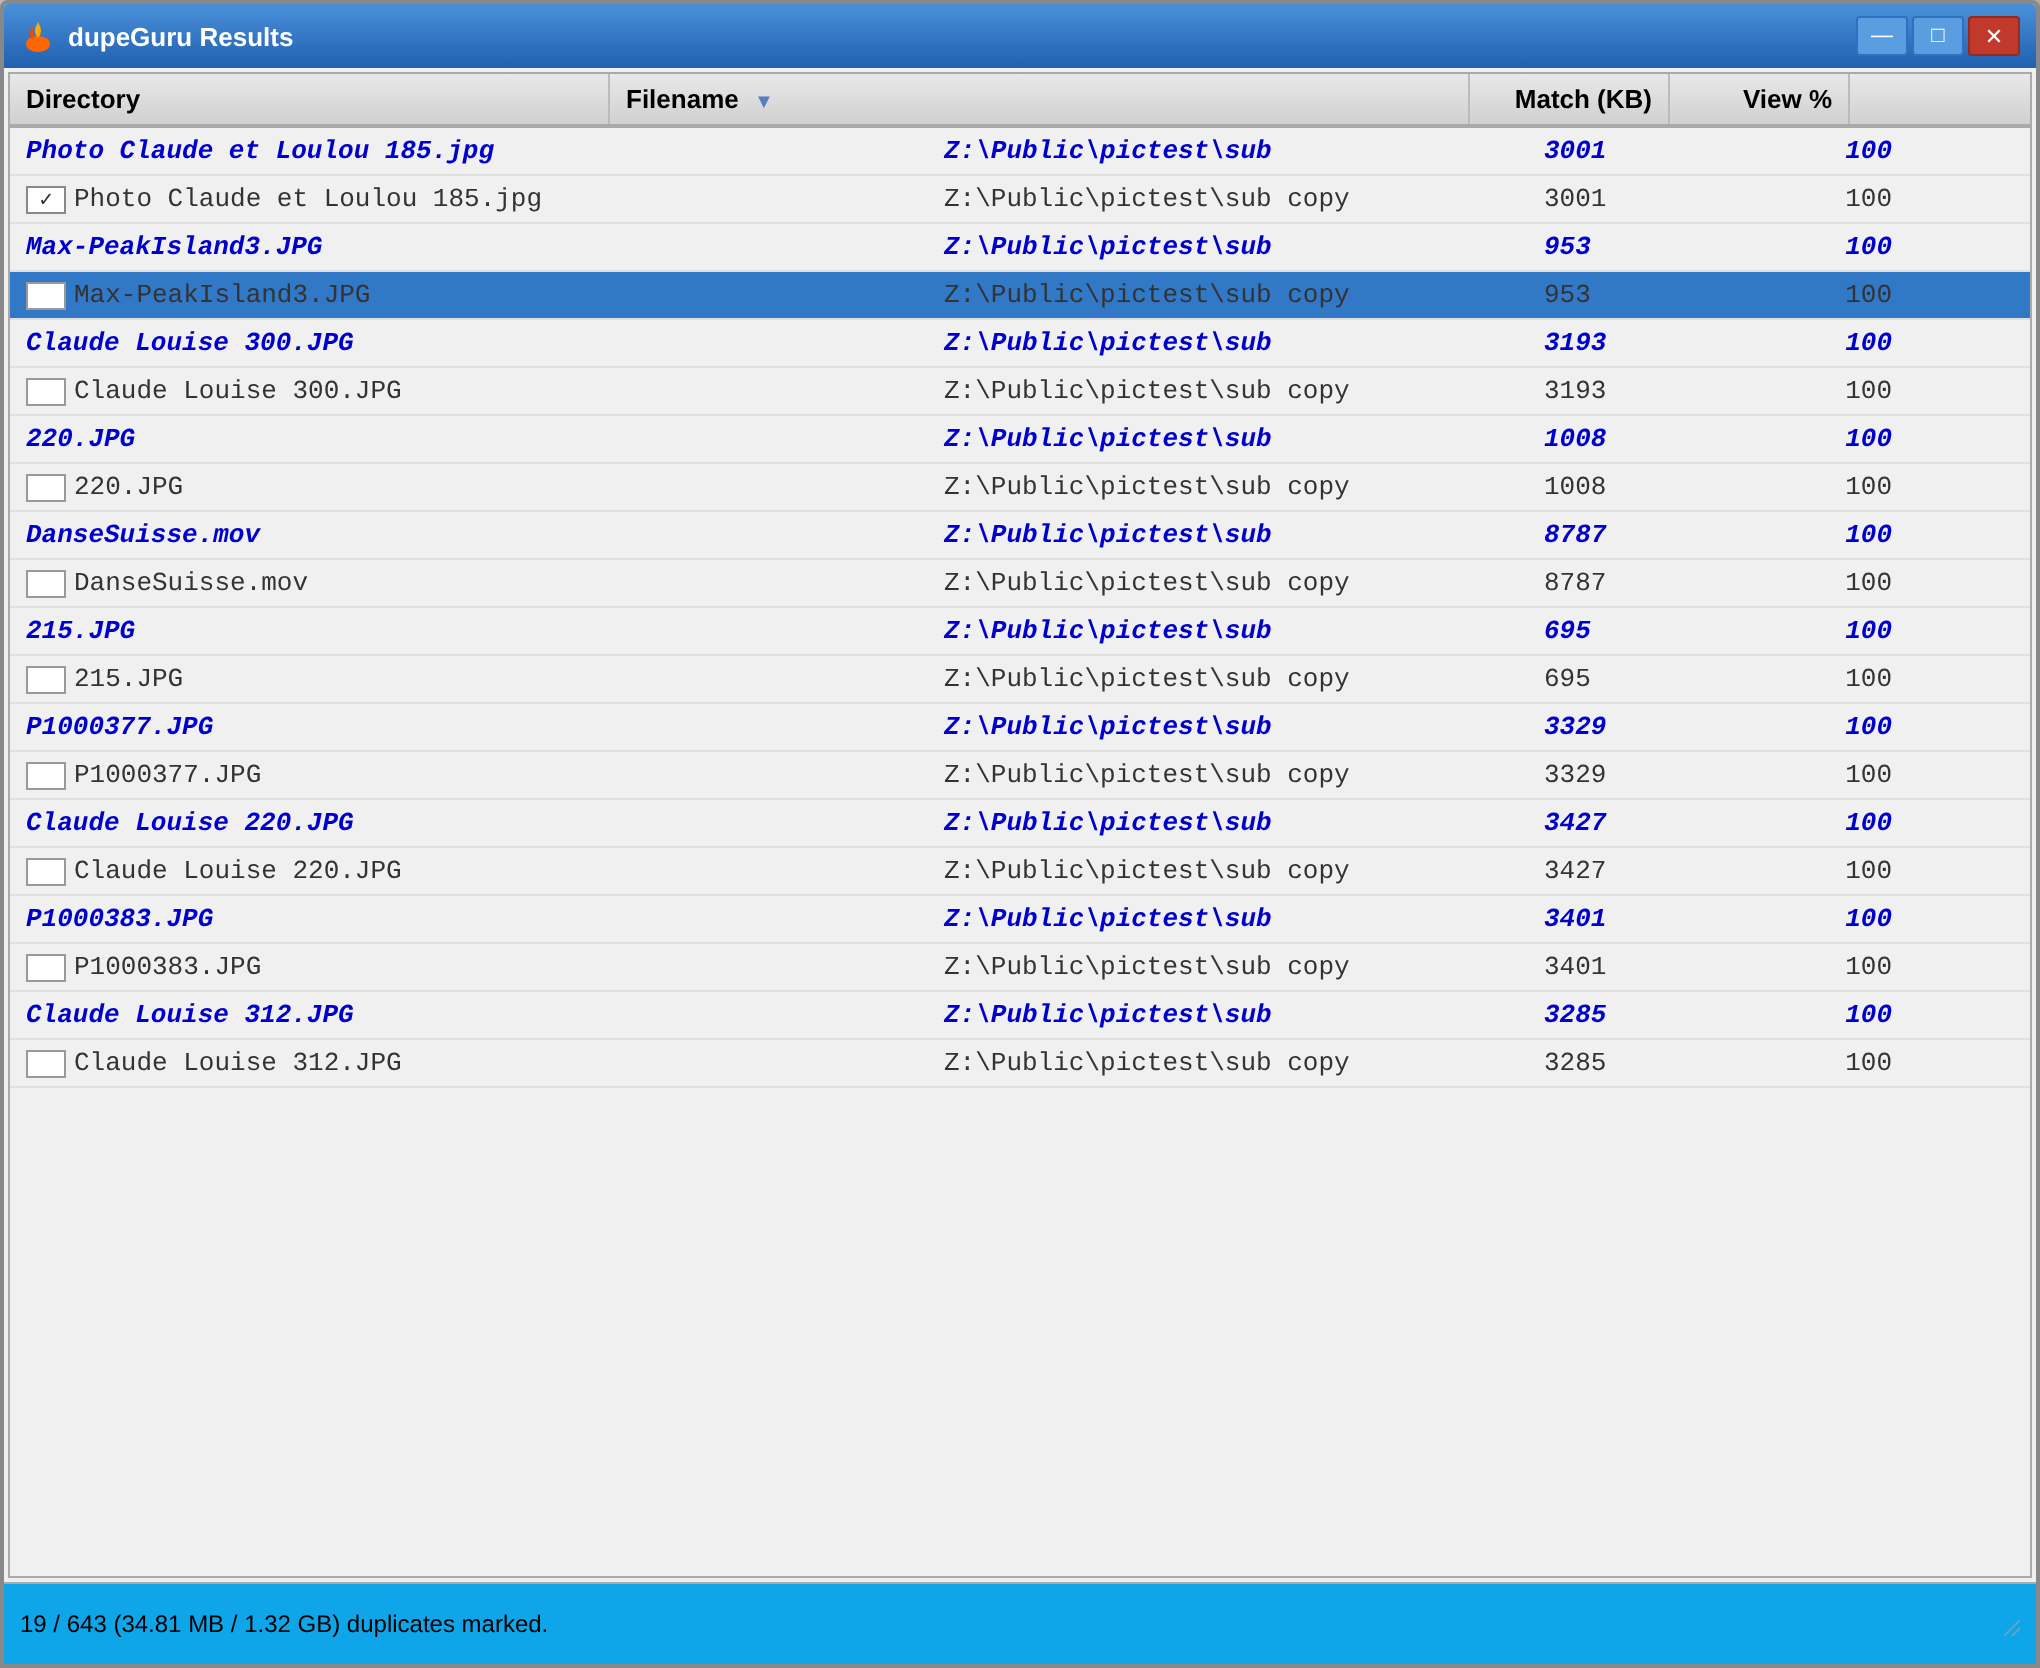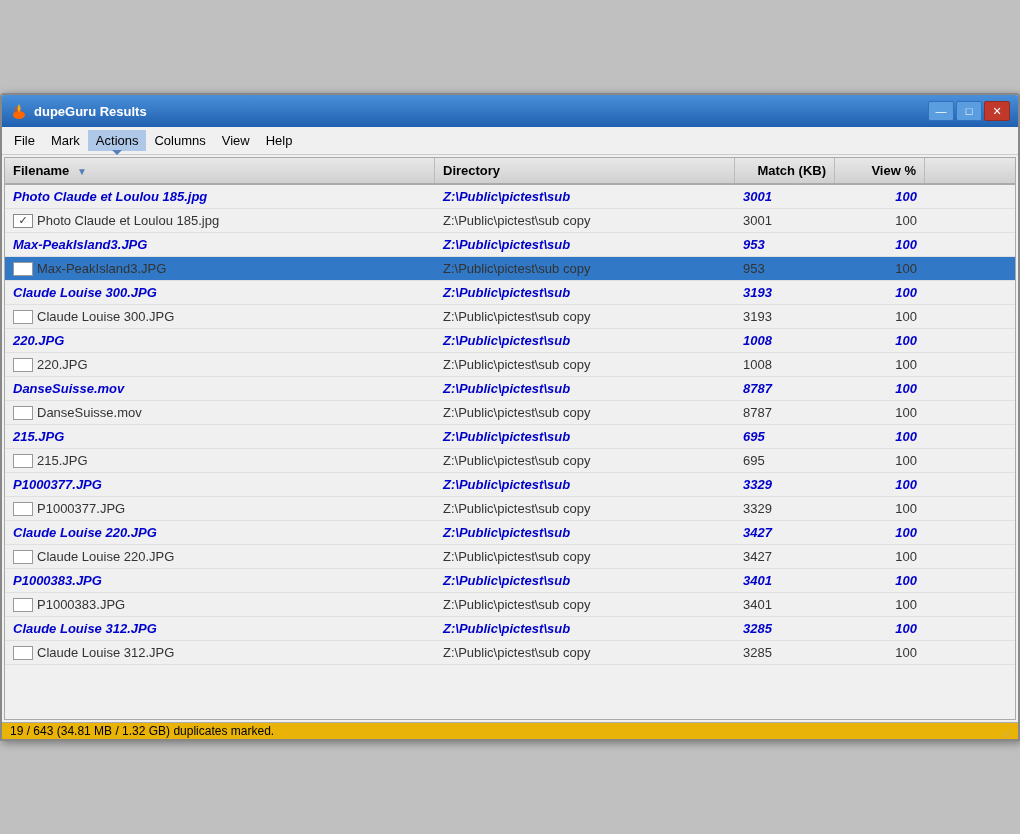--- a/index.html
+++ b/index.html
@@ -7,21 +7,21 @@
       font-family: 'Segoe UI', Tahoma, sans-serif;
       font-size: 13px;
       background: #c0c0c0;
       display: flex;
       justify-content: center;
       align-items: center;
       min-height: 100vh;
     }
     .window {
       width: 1020px;
-      height: 648px;
+      height: 834px;
       background: #f0f0f0;
       border: 2px solid #888;
       border-radius: 4px 4px 0 0;
       display: flex;
       flex-direction: column;
       box-shadow: 2px 2px 8px rgba(0,0,0,0.4);
     }
     .title-bar {
       background: linear-gradient(to bottom, #4a90d9, #2060b0);
       color: white;
@@ -134,38 +134,39 @@
     .table-body {
       flex: 1;
       overflow-y: auto;
       overflow-x: hidden;
     }
     .table-row {
       display: flex;
       align-items: center;
       border-bottom: 1px solid #e0e0e0;
       min-height: 24px;
+      font-family: Liberation Mono, monospace;
     }
     .table-row.selected {
       background: #3178c6;
       color: white;
     }
     .table-row.selected .cell { color: white; }
     .table-row.primary .cell { color: #0000cc; font-weight: bold; font-style: italic; }
     .table-row.duplicate .cell { color: #333; }
 
     .cell {
       padding: 3px 8px;
       font-size: 13px;
       overflow: hidden;
       text-overflow: ellipsis;
       white-space: nowrap;
     }
     .cell-filename { flex: 0 0 430px; display: flex; align-items: center; gap: 4px; }
-    .cell-directory { flex: 0 0 300px; }
+    .cell-directory { flex: 0 0 300px; margin-left: 29px; }
     .cell-size { flex: 0 0 100px; text-align: left; }
     .cell-match { flex: 0 0 90px; text-align: right; }
 
     .checkbox-cell {
       width: 20px;
       height: 14px;
       border: 1px solid #888;
       background: white;
       display: inline-flex;
       align-items: center;
@@ -181,23 +182,23 @@
     .checkbox-placeholder {
       width: 20px;
       height: 14px;
       border: 1px solid #999;
       background: white;
       display: inline-flex;
       flex-shrink: 0;
     }
 
     .status-bar {
-      background: #eab308;
+      background: #0ea5e9;
       border-top: 1px solid #aaa;
-      padding: 1px 8px;
+      padding: 13px 8px;
       font-size: 12px;
       color: #000;
       flex-shrink: 0;
       display: flex;
       align-items: center;
       justify-content: space-between;
     }
     .resize-handle {
       width: 12px;
       height: 12px;
@@ -224,36 +225,28 @@
       </div>
       <span class="title-text">dupeGuru Results</span>
     </div>
     <div class="title-buttons">
       <div class="title-btn">—</div>
       <div class="title-btn">□</div>
       <div class="title-btn close">✕</div>
     </div>
   </div>
 
-  <div class="menu-bar">
-  <div class="menu-item">File</div>
-      <div class="menu-item">Mark</div>
-      <div class="menu-item active">Actions<div class="menu-dropdown-indicator"></div></div>
-      <div class="menu-item">Columns</div>
-      <div class="menu-item">View</div>
-      <div class="menu-item">Help</div>
-    </div>
 
   <div class="table-container">
     <div class="table-header">
+      <div class="col-header col-directory">Directory</div>
       <div class="col-header col-filename">
         <span>Filename</span>
         <span style="margin-left:4px; color:#5580bb; font-size:10px;">▼</span>
       </div>
-      <div class="col-header col-directory">Directory</div>
       <div class="col-header col-size">Match (KB)</div>
       <div class="col-header col-match">View %</div>
     </div>
     <div class="table-body">
     <div class="table-row primary">
           <div class="cell cell-filename">
             <span>Photo Claude et Loulou 185.jpg</span>
           </div>
           <div class="cell cell-directory">Z:\Public\pictest\sub</div>
           <div class="cell cell-size">3001</div>

